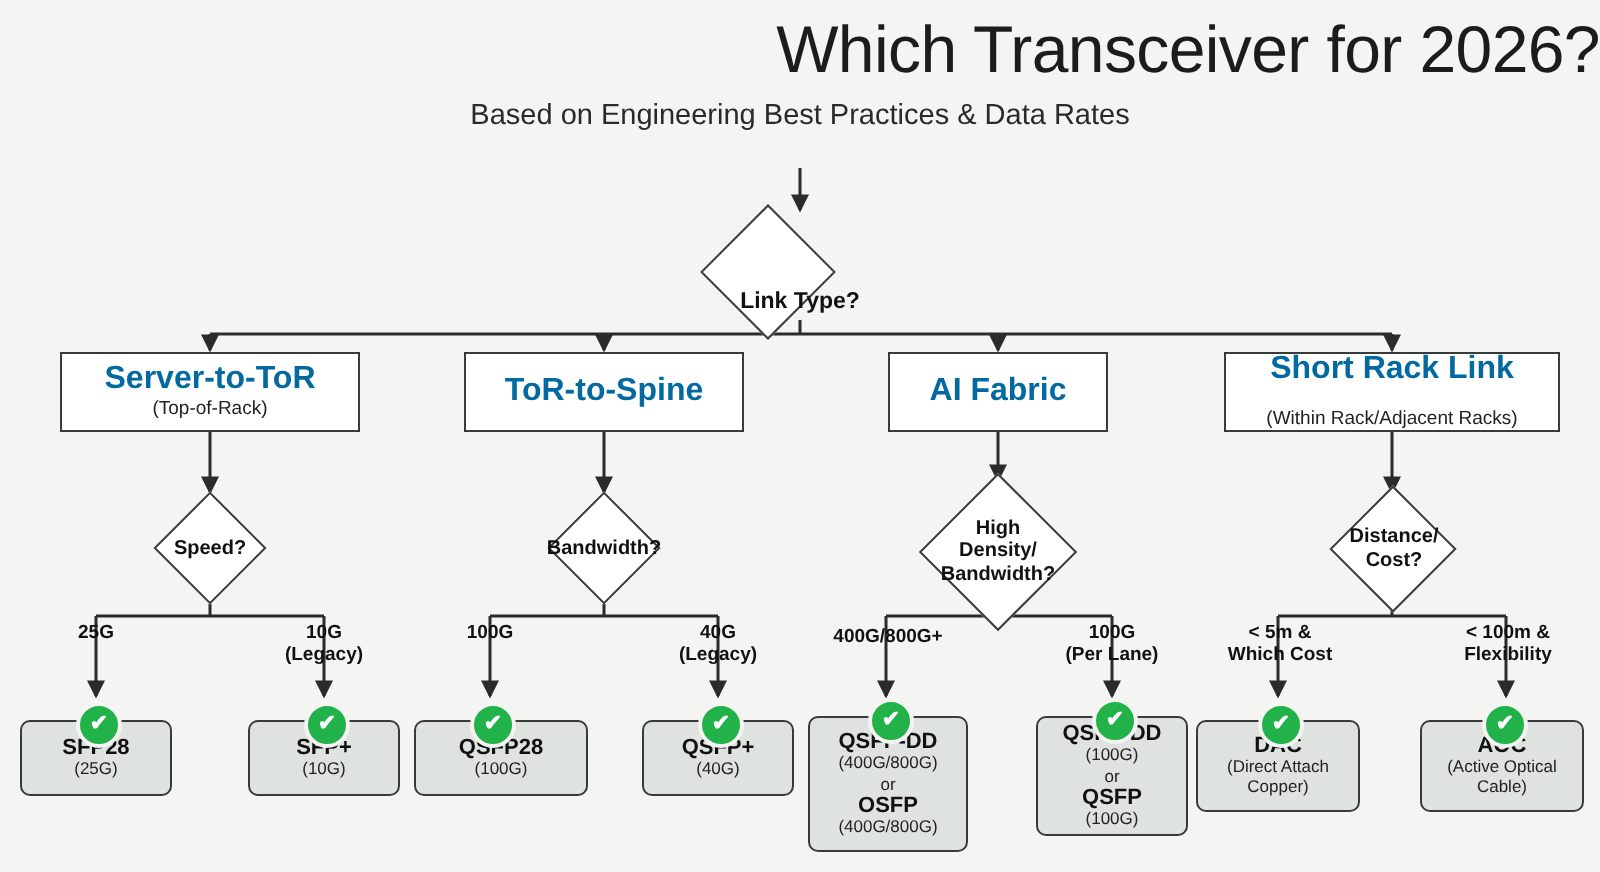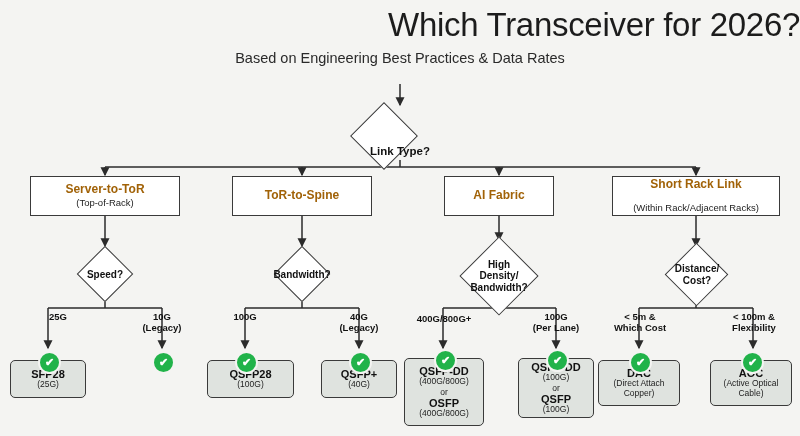--- a/index.html
+++ b/index.html
@@ -43,21 +43,21 @@
   
   .box{
     position:absolute;
     background:#ffffff;
     border:1.6px solid #3a3a3a;
     box-sizing:border-box;
     display:flex;flex-direction:column;align-items:center;justify-content:center;
     text-align:center;
     padding:2px 4px;
   }
-  .box .l1{font-size:12px;font-weight:bold;color:#a16207;line-height:1.1;}
+  .box .l1{font-size:16px;font-weight:bold;color:#0369a1;line-height:1.1;}
   .box .l2{font-size:9.5px;color:#222;line-height:1.15;margin-top:1px;}
 
   
   .term{
     position:absolute;
     background:#dfe3df;
     border:1.6px solid #3a3a3a;
     border-radius:5px;
     box-sizing:border-box;
     display:flex;flex-direction:column;align-items:center;justify-content:center;
@@ -142,35 +142,39 @@
   <div class="diamond" style="left:360px;top:112px;width:48px;height:48px;"></div>
   <div class="diamond-label big" style="left:344px;top:135px;width:112px;height:32px;">Link Type?</div>
 
   <div class="box" style="left:30px;top:176px;width:150px;height:40px;">
     <div class="l1">Server-to-ToR</div>
     <div class="l2">(Top-of-Rack)</div>
   </div>
   <div class="diamond" style="left:85px;top:254px;width:40px;height:40px;"></div>
   <div class="diamond-label" style="left:65px;top:264px;width:80px;height:22px;">Speed?</div>
 
-  <div class="edge-label" style="left:28px;top:312px;width:60px;">
+  <div class="edge-label" style="left:18px;top:312px;width:60px;">
     <div>25G</div>
     <div class="sub"></div>
   </div>
   <div class="edge-label" style="left:132px;top:312px;width:60px;">
     <div>10G</div>
     <div class="sub">(Legacy)</div>
   </div>
 
   <div class="term" style="left:10px;top:360px;width:76px;height:38px;">
     <div class="t1">SFP28</div>
     <div class="t2">(25G)</div>
   </div>
   <div class="check" style="left:38px;top:351px;">✔</div>
 
+  <div class="term" style="left:124px;top:360px;width:76px;height:38px;">
+    <div class="t1">SFP+</div>
+    <div class="t2">(10G)</div>
+  </div>
   <div class="check" style="left:152px;top:351px;">✔</div>
 
   <div class="box" style="left:232px;top:176px;width:140px;height:40px;">
     <div class="l1">ToR-to-Spine</div>
   </div>
   <div class="diamond" style="left:282px;top:254px;width:40px;height:40px;"></div>
   <div class="diamond-label" style="left:254px;top:264px;width:96px;height:22px;">Bandwidth?</div>
 
   <div class="edge-label" style="left:215px;top:312px;width:60px;">
     <div>100G</div>

